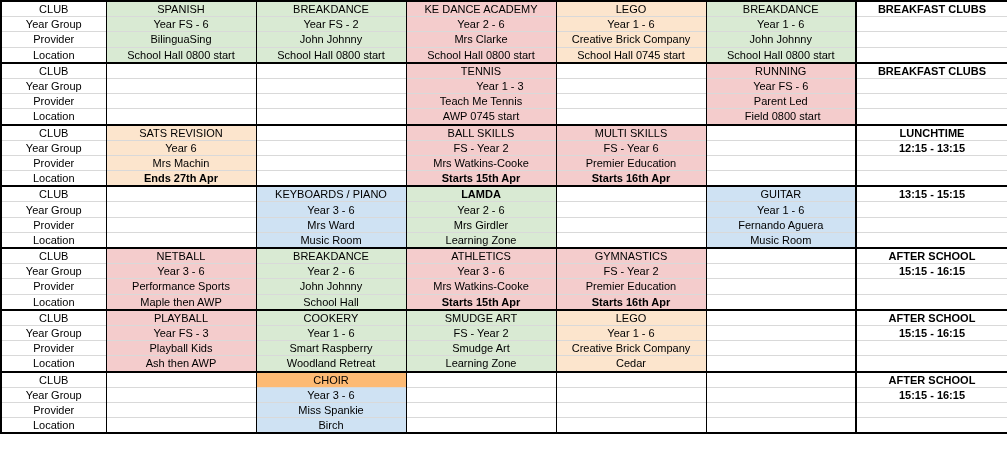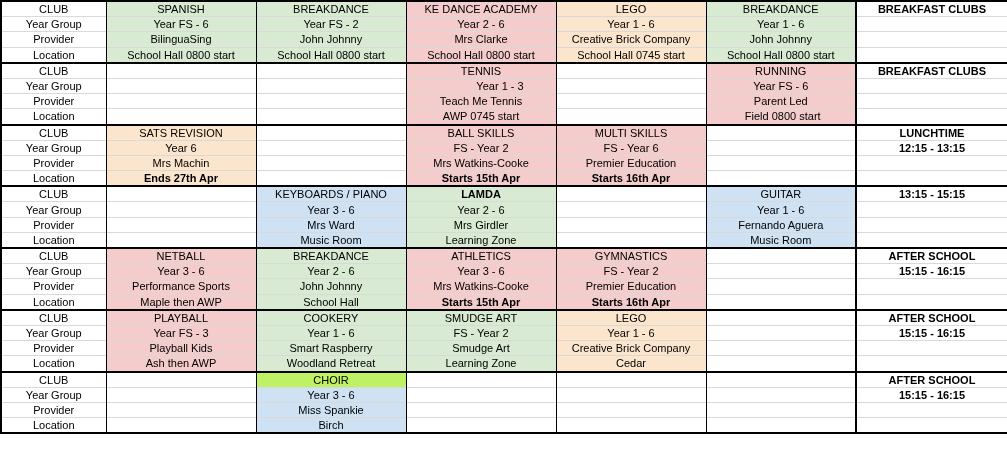--- a/index.html
+++ b/index.html
@@ -253,21 +253,21 @@
           <td style="background-color: rgb(244, 204, 204);">Ash then AWP</td>
           <td style="background-color: rgb(217, 234, 211);">Woodland Retreat</td>
           <td style="background-color: rgb(217, 234, 211);">Learning Zone</td>
           <td style="background-color: rgb(252, 229, 205);">Cedar</td>
           <td></td>
           <td class="session-cell bold"></td>
         </tr>
         <tr class="block-top">
           <td class="first-col">CLUB</td>
           <td></td>
-          <td style="background-color: #bef264;">CHOIR</td>
+          <td style="background-color: #fdba74;">CHOIR</td>
           <td></td>
           <td></td>
           <td></td>
           <td class="session-cell bold">AFTER SCHOOL</td>
         </tr>
         <tr class="inner">
           <td class="first-col">Year Group</td>
           <td></td>
           <td style="background-color: rgb(207, 226, 243);">Year 3 - 6</td>
           <td></td>

